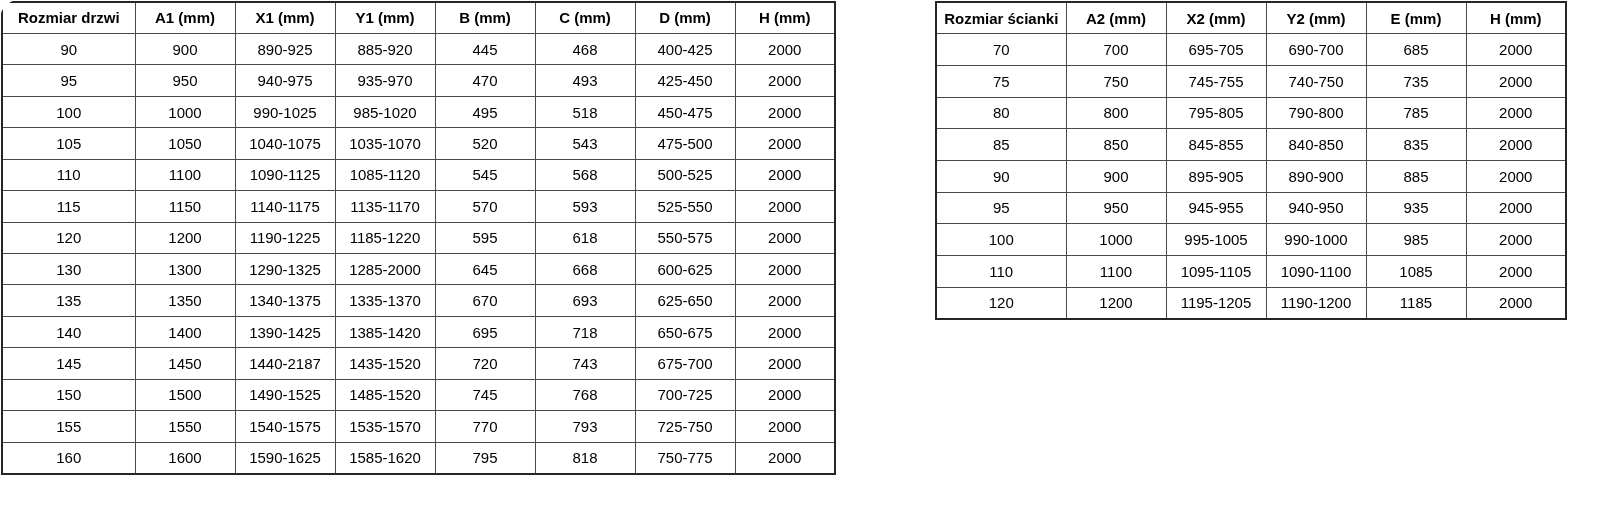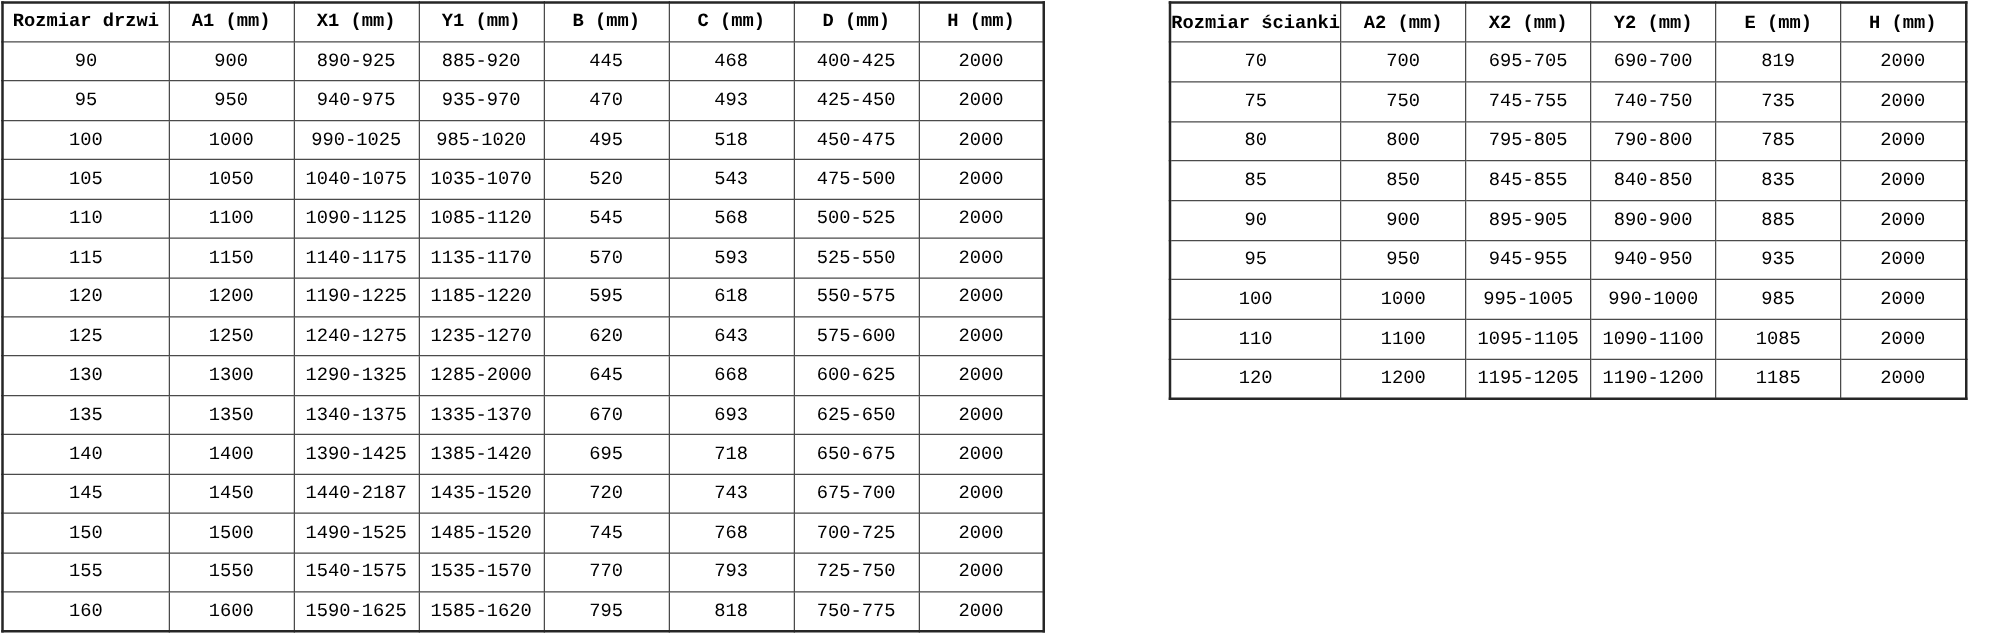--- a/index.html
+++ b/index.html
@@ -5,22 +5,23 @@
   html, body {
     margin: 0;
     padding: 0;
     background: #ffffff;
   }
   .canvas {
     position: relative;
     width: 1600px;
     height: 515px;
     background: #ffffff;
-    font-family: Liberation Mono, monospace;
+    font-family: Liberation Sans, sans-serif;
     overflow: hidden;
+    border-radius: 19px;
   }
   table.spec-table {
     position: absolute;
     border-collapse: collapse;
     table-layout: fixed;
     background: #ffffff;
     border: 2px solid #262626;
   }
   table.spec-table th,
   table.spec-table td {
@@ -138,30 +139,20 @@
           <td>120</td>
           <td>1200</td>
           <td>1190-1225</td>
           <td>1185-1220</td>
           <td>595</td>
           <td>618</td>
           <td>550-575</td>
           <td>2000</td>
         </tr>
         <tr style="height: 31.44px;">
-          <td>125</td>
-          <td>1250</td>
-          <td>1240-1275</td>
-          <td>1235-1270</td>
-          <td>620</td>
-          <td>643</td>
-          <td>575-600</td>
-          <td>2000</td>
-        </tr>
-        <tr style="height: 31.44px;">
           <td>130</td>
           <td>1300</td>
           <td>1290-1325</td>
           <td>1285-2000</td>
           <td>645</td>
           <td>668</td>
           <td>600-625</td>
           <td>2000</td>
         </tr>
         <tr style="height: 31.44px;">
@@ -244,21 +235,21 @@
           <th>E (mm)</th>
           <th>H (mm)</th>
         </tr>
       </thead>
       <tbody>
         <tr style="height: 31.7px;">
           <td>70</td>
           <td>700</td>
           <td>695-705</td>
           <td>690-700</td>
-          <td>819</td>
+          <td>685</td>
           <td>2000</td>
         </tr>
         <tr style="height: 31.7px;">
           <td>75</td>
           <td>750</td>
           <td>745-755</td>
           <td>740-750</td>
           <td>735</td>
           <td>2000</td>
         </tr>

